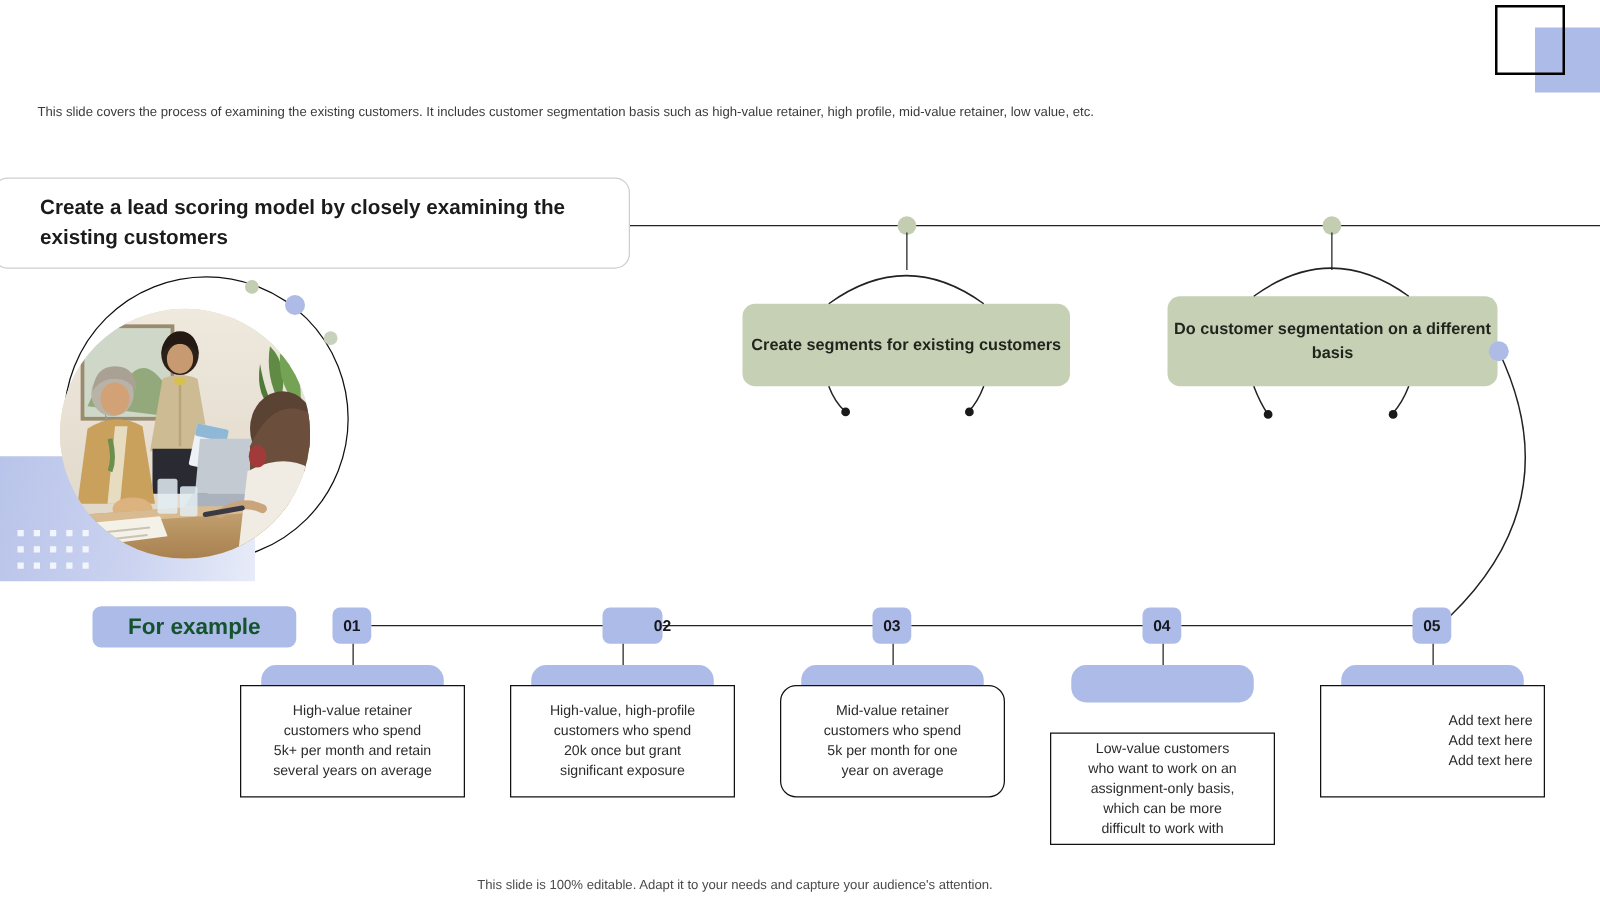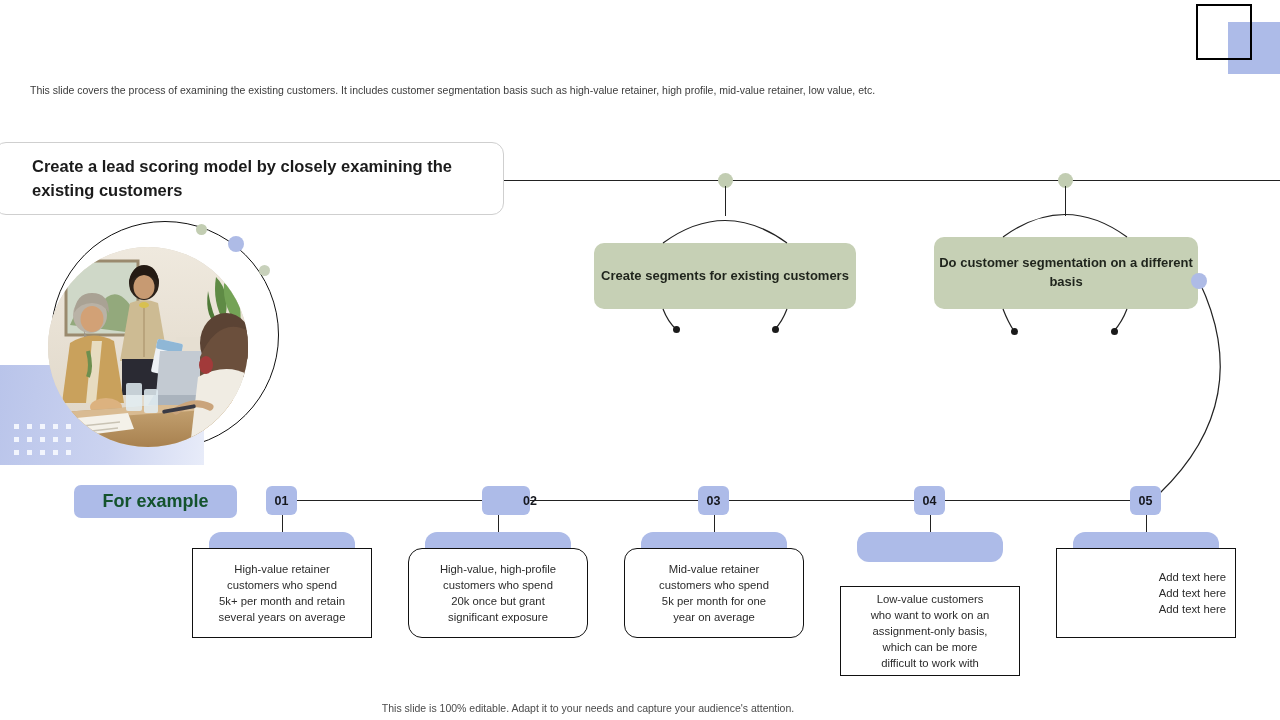--- a/index.html
+++ b/index.html
@@ -329,21 +329,21 @@
 customers who spend
 5k+ per month and retain
 several years on average</div>
   </div>
 
   <div class="num-badge" style="left:482px;padding-left:48px;">
     <span>02</span>
   </div>
   <div class="drop-line" style="left:498px;"></div>
   <div class="blue-tab" style="left:425px;"></div>
-  <div class="info-card" style="left:408px;border-radius:14px;">
+  <div class="info-card" style="left:408px;">
     <div class="body">High-value,  high-profile
 customers who spend
 20k once but grant
 significant exposure</div>
   </div>
 
   <div class="num-badge" style="left:698px;justify-content:center;">
     <span>03</span>
   </div>
   <div class="drop-line" style="left:714px;"></div>

